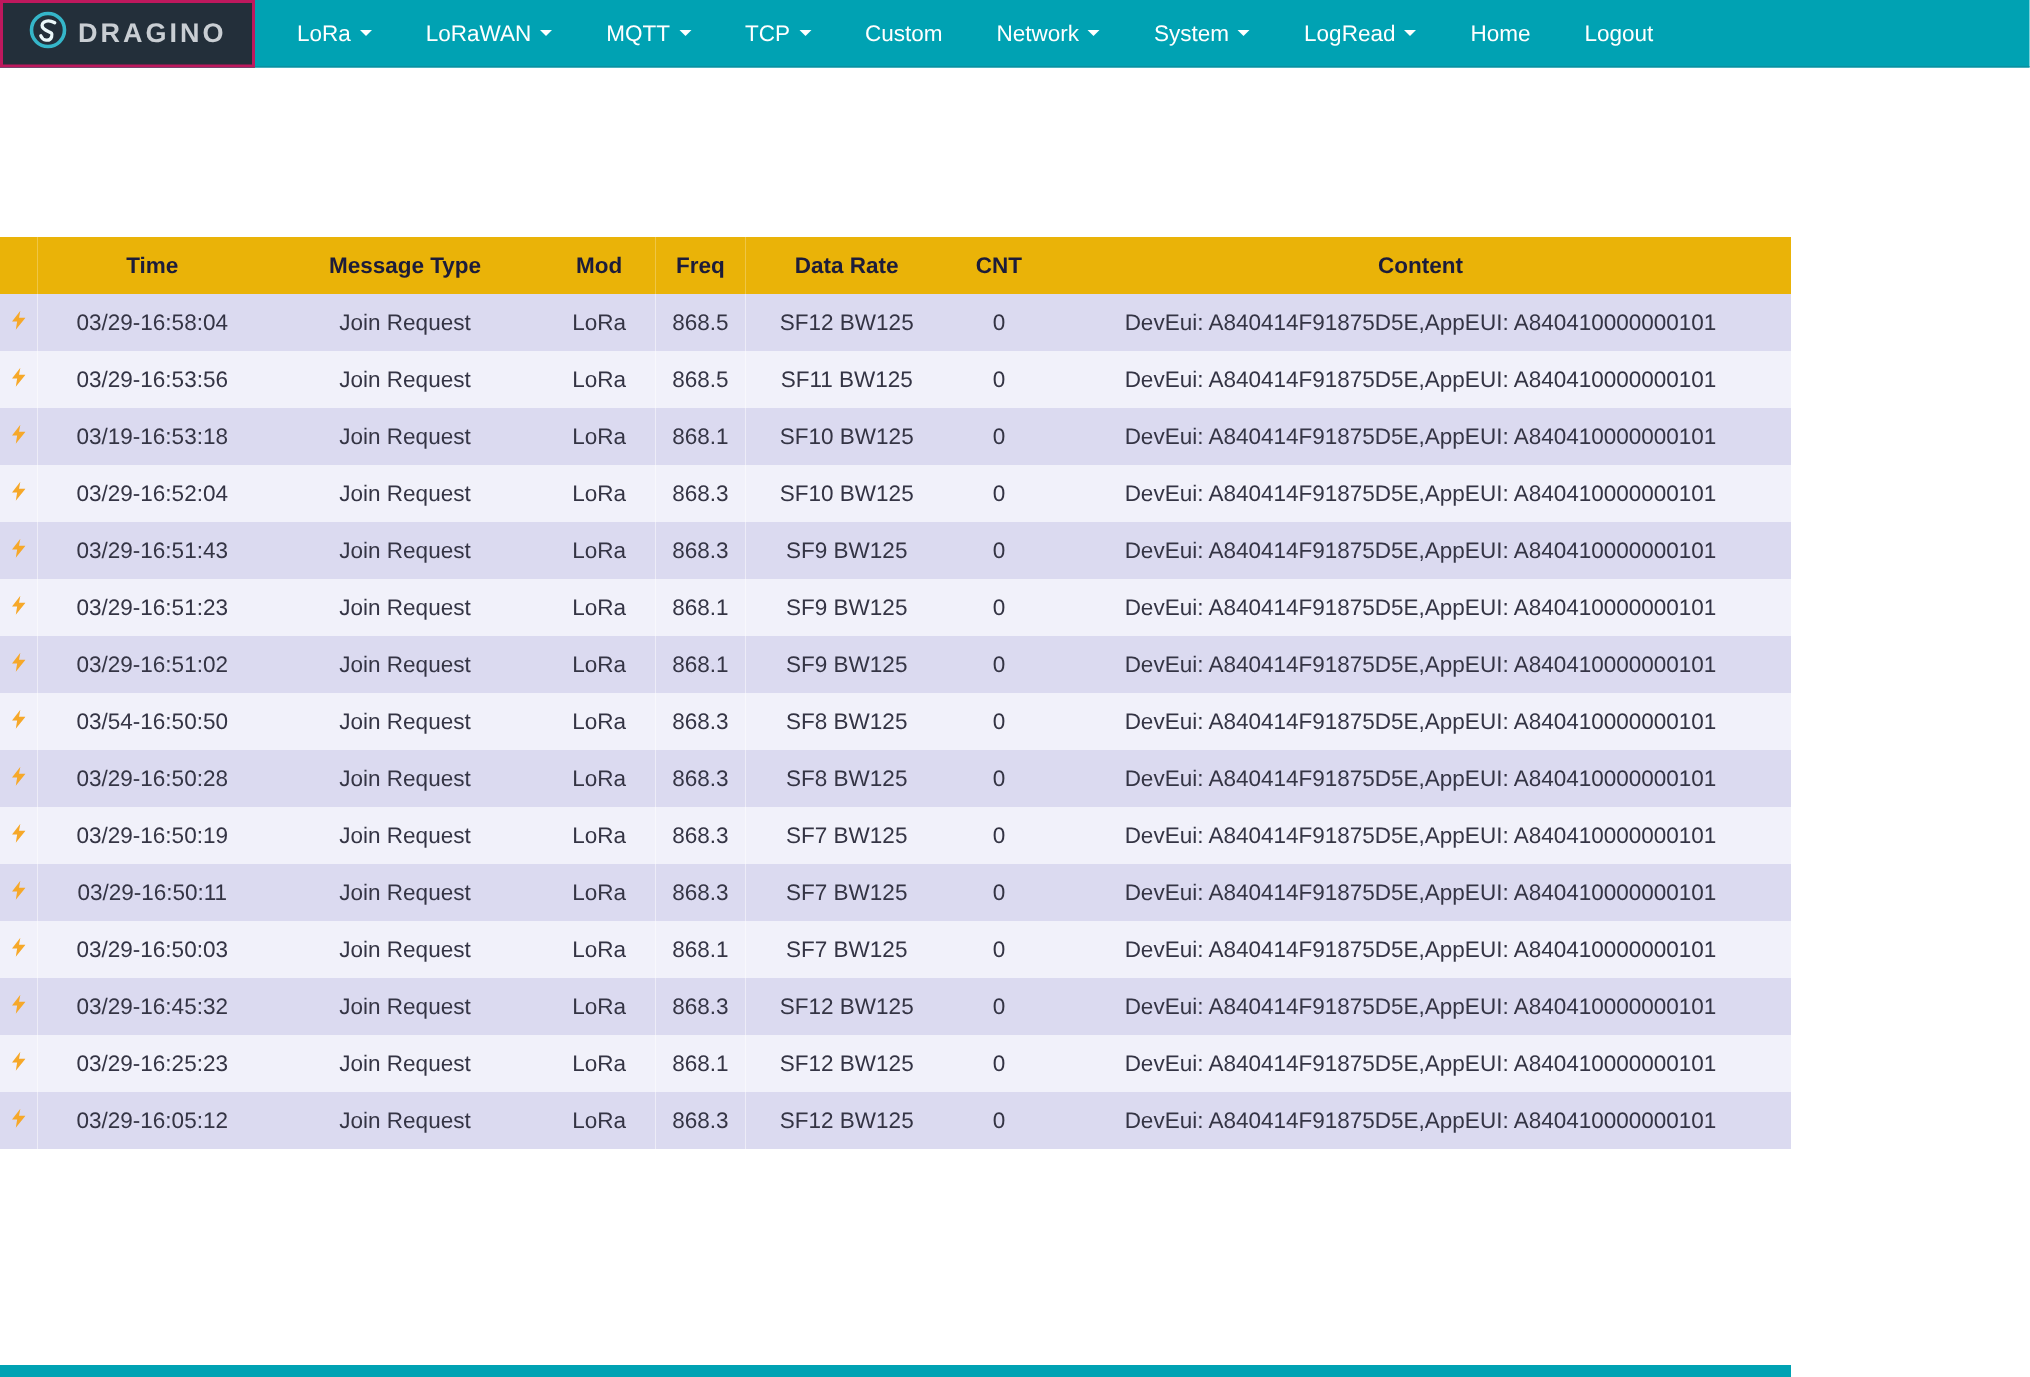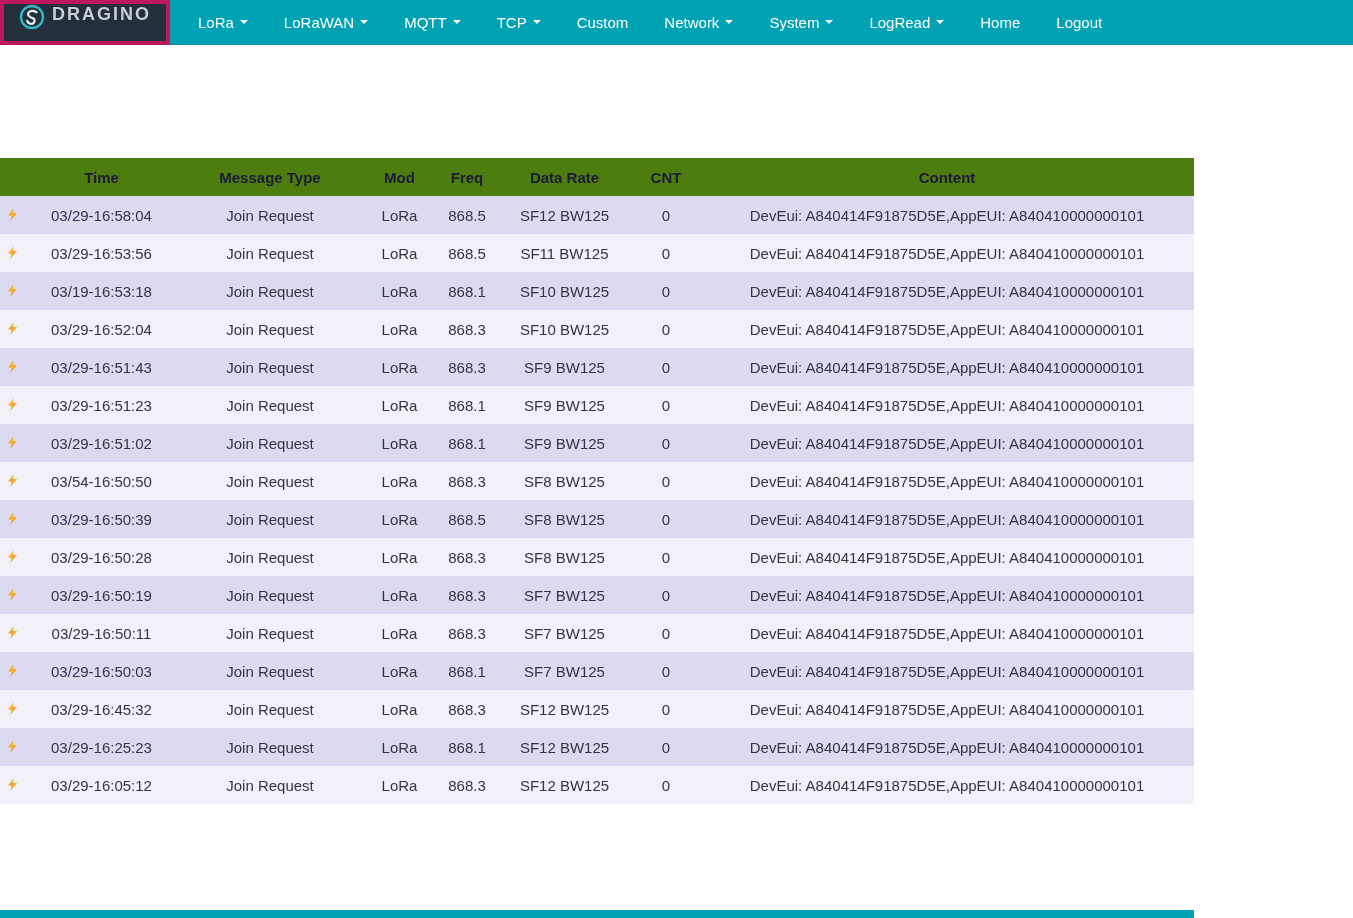--- a/index.html
+++ b/index.html
@@ -14,22 +14,22 @@
   
   .topnav {
     display: flex; align-items: stretch;
     width: 1353px; height: 45px;
     background: #00a2b3;
     border-bottom: 1px solid #0b8fa0;
   }
   .brand-box {
     width: 170px; height: 45px;
     background: #232f3a;
-    border: 4px solid #be185d;
-    display: flex; justify-content: center; gap: 7px;
+    border: 2px solid #be185d;
+    display: flex; align-items: center; justify-content: center; gap: 7px;
     flex: 0 0 auto;
   }
   .brand-text {
     color: #c9ced3; font-weight: bold; font-size: 18px; letter-spacing: 2px;
   }
   .nav-menu { display: flex; align-items: center; padding-left: 10px; }
   .nav-item {
     display: flex; align-items: center;
     color: #ffffff; font-size: 15px;
     padding: 0 15px; margin: 0 3px;
@@ -41,21 +41,21 @@
     border-top: 4px solid #ffffff;
     margin-left: 6px;
   }
 
   
   .table-wrap { margin-top: 113px; width: 1194px; }
   table.logtable {
     width: 1194px; border-collapse: collapse; table-layout: fixed;
   }
   table.logtable th {
-    background: #4d7c0f; color: #1c1c3a;
+    background: #eab308; color: #1c1c3a;
     font-weight: bold; font-size: 15px;
     height: 38px; text-align: center; vertical-align: middle;
   }
   table.logtable td {
     font-size: 15px; color: #343444;
     height: 38px; text-align: center; vertical-align: middle;
     white-space: nowrap; overflow: hidden;
   }
   table.logtable tbody tr:nth-child(odd)  { background: #dbdaf0; }
   table.logtable tbody tr:nth-child(even) { background: #f1f1fa; }
@@ -277,36 +277,20 @@
       <td>DevEui: A840414F91875D5E,AppEUI: A840410000000101</td>
     </tr>
           <tr>
       <td class="bolt-cell">
         <span>
           <svg width="9" height="13" viewBox="0 0 10 14">
             <path d="M6.2 0 L0 8 H3.8 L2.8 14 L10 5.2 H5.2 Z" fill="#f6a829"></path>
           </svg>
         </span>
       </td>
-      <td>03/29-16:50:39</td>
-      <td>Join Request</td>
-      <td>LoRa</td>
-      <td>868.5</td>
-      <td>SF8 BW125</td>
-      <td>0</td>
-      <td>DevEui: A840414F91875D5E,AppEUI: A840410000000101</td>
-    </tr>
-          <tr>
-      <td class="bolt-cell">
-        <span>
-          <svg width="9" height="13" viewBox="0 0 10 14">
-            <path d="M6.2 0 L0 8 H3.8 L2.8 14 L10 5.2 H5.2 Z" fill="#f6a829"></path>
-          </svg>
-        </span>
-      </td>
       <td>03/29-16:50:28</td>
       <td>Join Request</td>
       <td>LoRa</td>
       <td>868.3</td>
       <td>SF8 BW125</td>
       <td>0</td>
       <td>DevEui: A840414F91875D5E,AppEUI: A840410000000101</td>
     </tr>
           <tr>
       <td class="bolt-cell">

